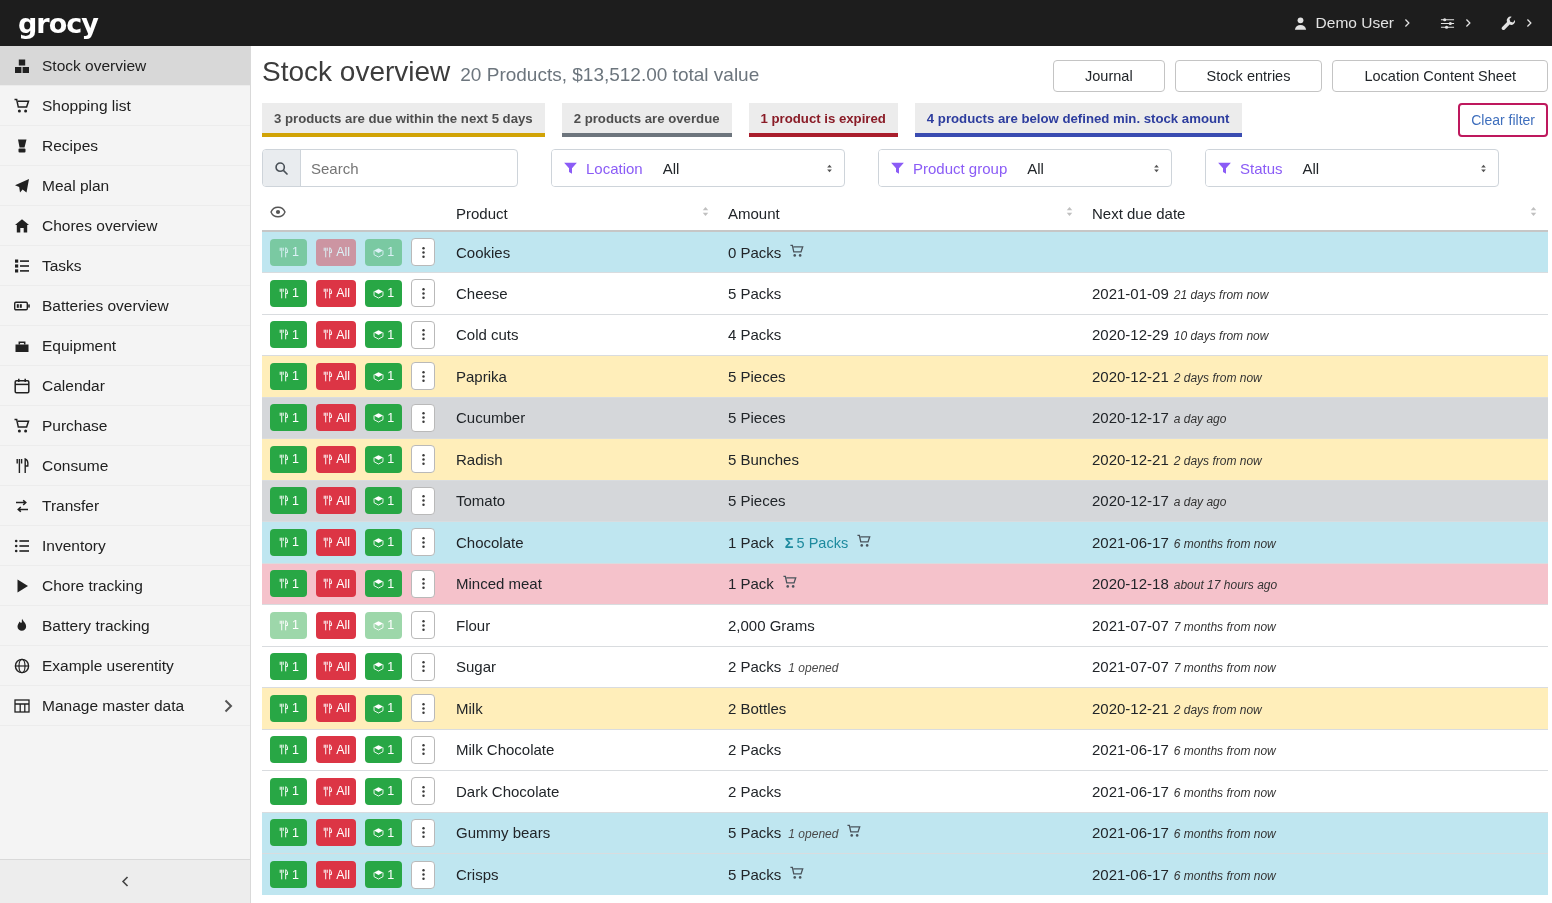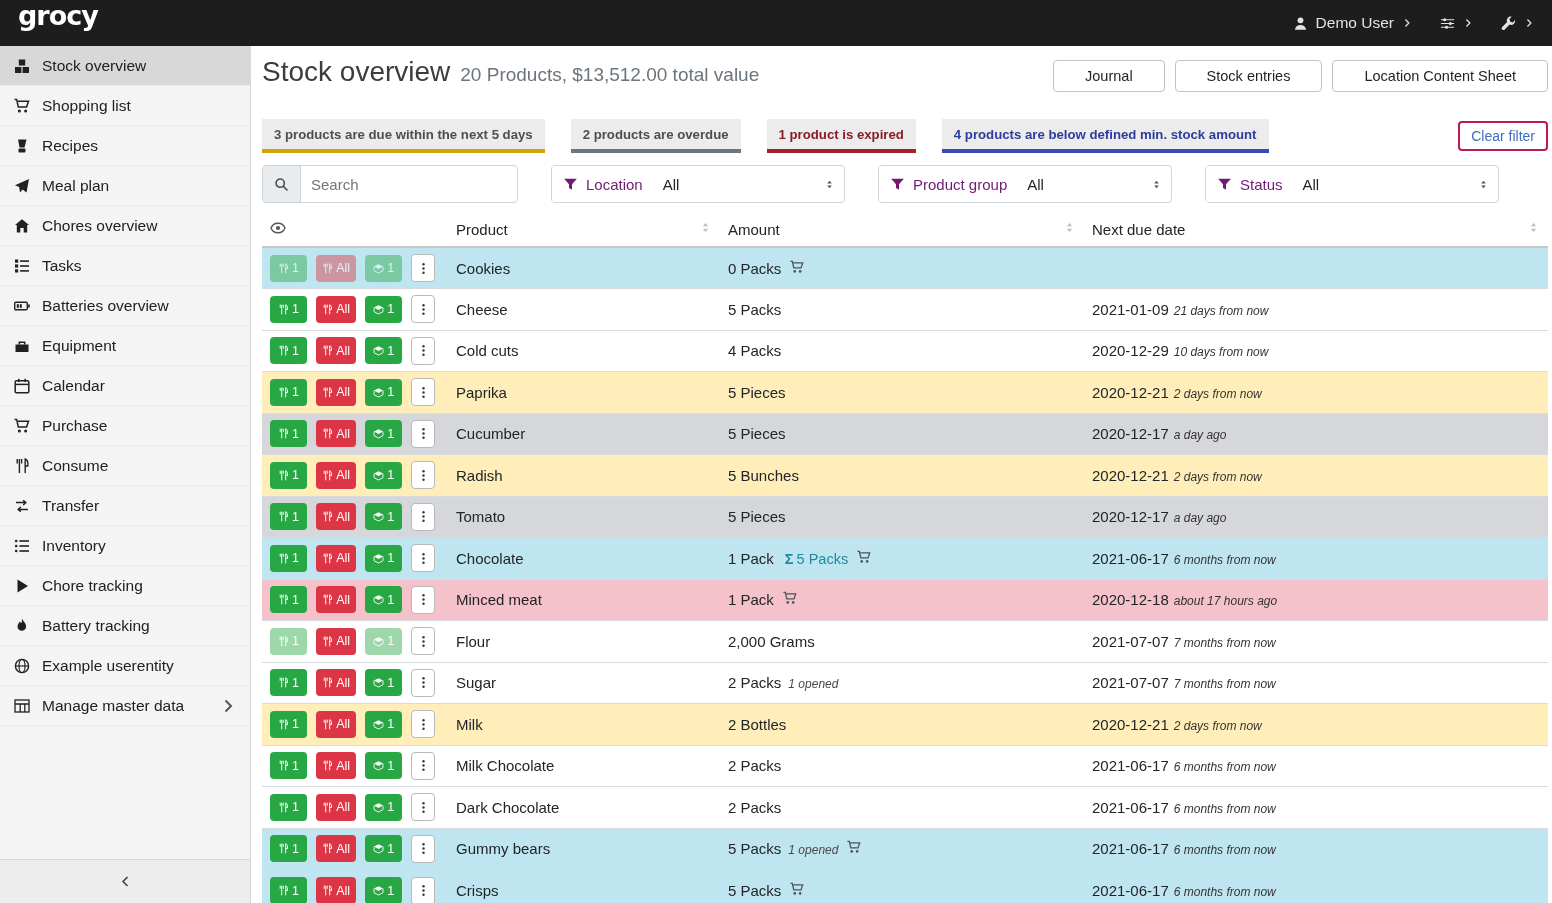--- a/index.html
+++ b/index.html
@@ -2,21 +2,21 @@
 <html><head>
 <meta charset="utf-8">
 <style>
 *{box-sizing:border-box;margin:0;padding:0}
 html,body{width:1552px;height:903px;overflow:hidden;background:#fff;font-family:"Liberation Sans",sans-serif}
 button{font-family:inherit}
 .icon{display:inline-flex;align-items:center;justify-content:center;line-height:0}
 .icon svg{width:15px;height:15px}
 
 
-.navbar{position:fixed;top:0;left:0;right:0;height:46px;background:#1d1d1d;display:flex;padding:0 18px;color:#e8e8e8;z-index:20}
+.navbar{position:fixed;top:0;left:0;right:0;height:46px;background:#1d1d1d;display:flex;align-items:center;padding:0 18px;color:#e8e8e8;z-index:20}
 .logo{font-family:"DejaVu Sans",sans-serif;font-weight:bold;font-size:27px;color:#fff;letter-spacing:-1px;cursor:pointer}
 .nav-right{margin-left:auto;display:flex;align-items:center;gap:28px}
 .nav-item{display:flex;align-items:center;gap:8px;font-size:15.5px;color:#e3e3e3;cursor:pointer}
 .nav-item .chev svg{width:10px;height:10px}
 
 
 .sidebar{position:fixed;top:46px;left:0;width:251px;bottom:0;background:#f4f4f4;border-right:1px solid #d9d9d9;display:flex;flex-direction:column;z-index:10}
 .side-nav{flex:1;overflow:hidden}
 .side-item{height:40px;display:flex;align-items:center;gap:12px;padding:0 14px;font-size:15.5px;color:#212121;border-bottom:1px solid #ececec;cursor:pointer;background:#f4f4f4}
 .side-item .icon svg{width:16px;height:16px}
@@ -30,31 +30,31 @@
 
 .main{position:absolute;top:46px;left:251px;width:1301px;height:857px;padding:10px 4px 0 11px;overflow:hidden;background:#fff}
 .page-header{display:flex;align-items:flex-start}
 .title-wrap{display:flex;align-items:baseline;gap:10px}
 .page-title{font-size:28px;font-weight:500;color:#3c3c3c}
 .subtitle{font-size:19px;color:#6c757d;font-weight:400}
 .header-buttons{margin-left:auto;display:flex;gap:10px;padding-top:4px}
 .hbtn{background:#fff;border:1px solid #c4c4c4;border-radius:4px;padding:7px 31px;font-size:14.5px;color:#212529;cursor:pointer}
 
 
-.banner-row{display:flex;align-items:center;gap:26px;margin-top:27px}
+.banner-row{display:flex;gap:17px;margin-top:11px}
 .banner{background:#ececec;border-bottom:4px solid #999;padding:8px 12px 7px;font-size:13.2px;font-weight:bold;cursor:pointer;white-space:nowrap}
 .clear-filter{margin-left:auto;background:#fff;border:2px solid #be185d;border-radius:4px;color:#3f6fbd;font-size:14px;padding:5px 11px;cursor:pointer}
 
 
 .filter-row{display:flex;gap:33px;margin-top:12px}
 .igroup{display:flex;align-items:stretch;height:38px;border:1px solid #ced4da;border-radius:4px;background:#fff;overflow:hidden}
 .search-group{width:256px}
 .dropdown-group{width:294px}
 .iprepend{display:flex;align-items:center;gap:8px;padding:0 11px;background:#e9ecef;border-right:1px solid #ced4da;color:#495057;font-size:15px;white-space:nowrap}
-.dropdown-group .iprepend{background:#fff;border-right:none;color:#701a75}
+.dropdown-group .iprepend{background:#fff;border-right:none;color:#8b5cf6}
 .search-input{flex:1;border:none;outline:none;font-size:15px;padding:0 10px;color:#495057;background:transparent}
 .search-input::placeholder{color:#757575}
 .iselect{flex:1;display:flex;align-items:center;justify-content:space-between;padding:0 9px;font-size:15px;color:#212529;cursor:pointer}
 .iselect .icon svg{width:11px;height:11px;color:#555}
 
 
 .stock-table{width:100%;border-collapse:collapse;margin-top:10px;table-layout:fixed}
 .stock-table th{font-size:15px;font-weight:normal;color:#212529;text-align:left;padding:7px 8px;border-bottom:2px solid #c6c6c6;height:33px}
 th.h-eye{width:186px}
 th.h-product{width:272px}

